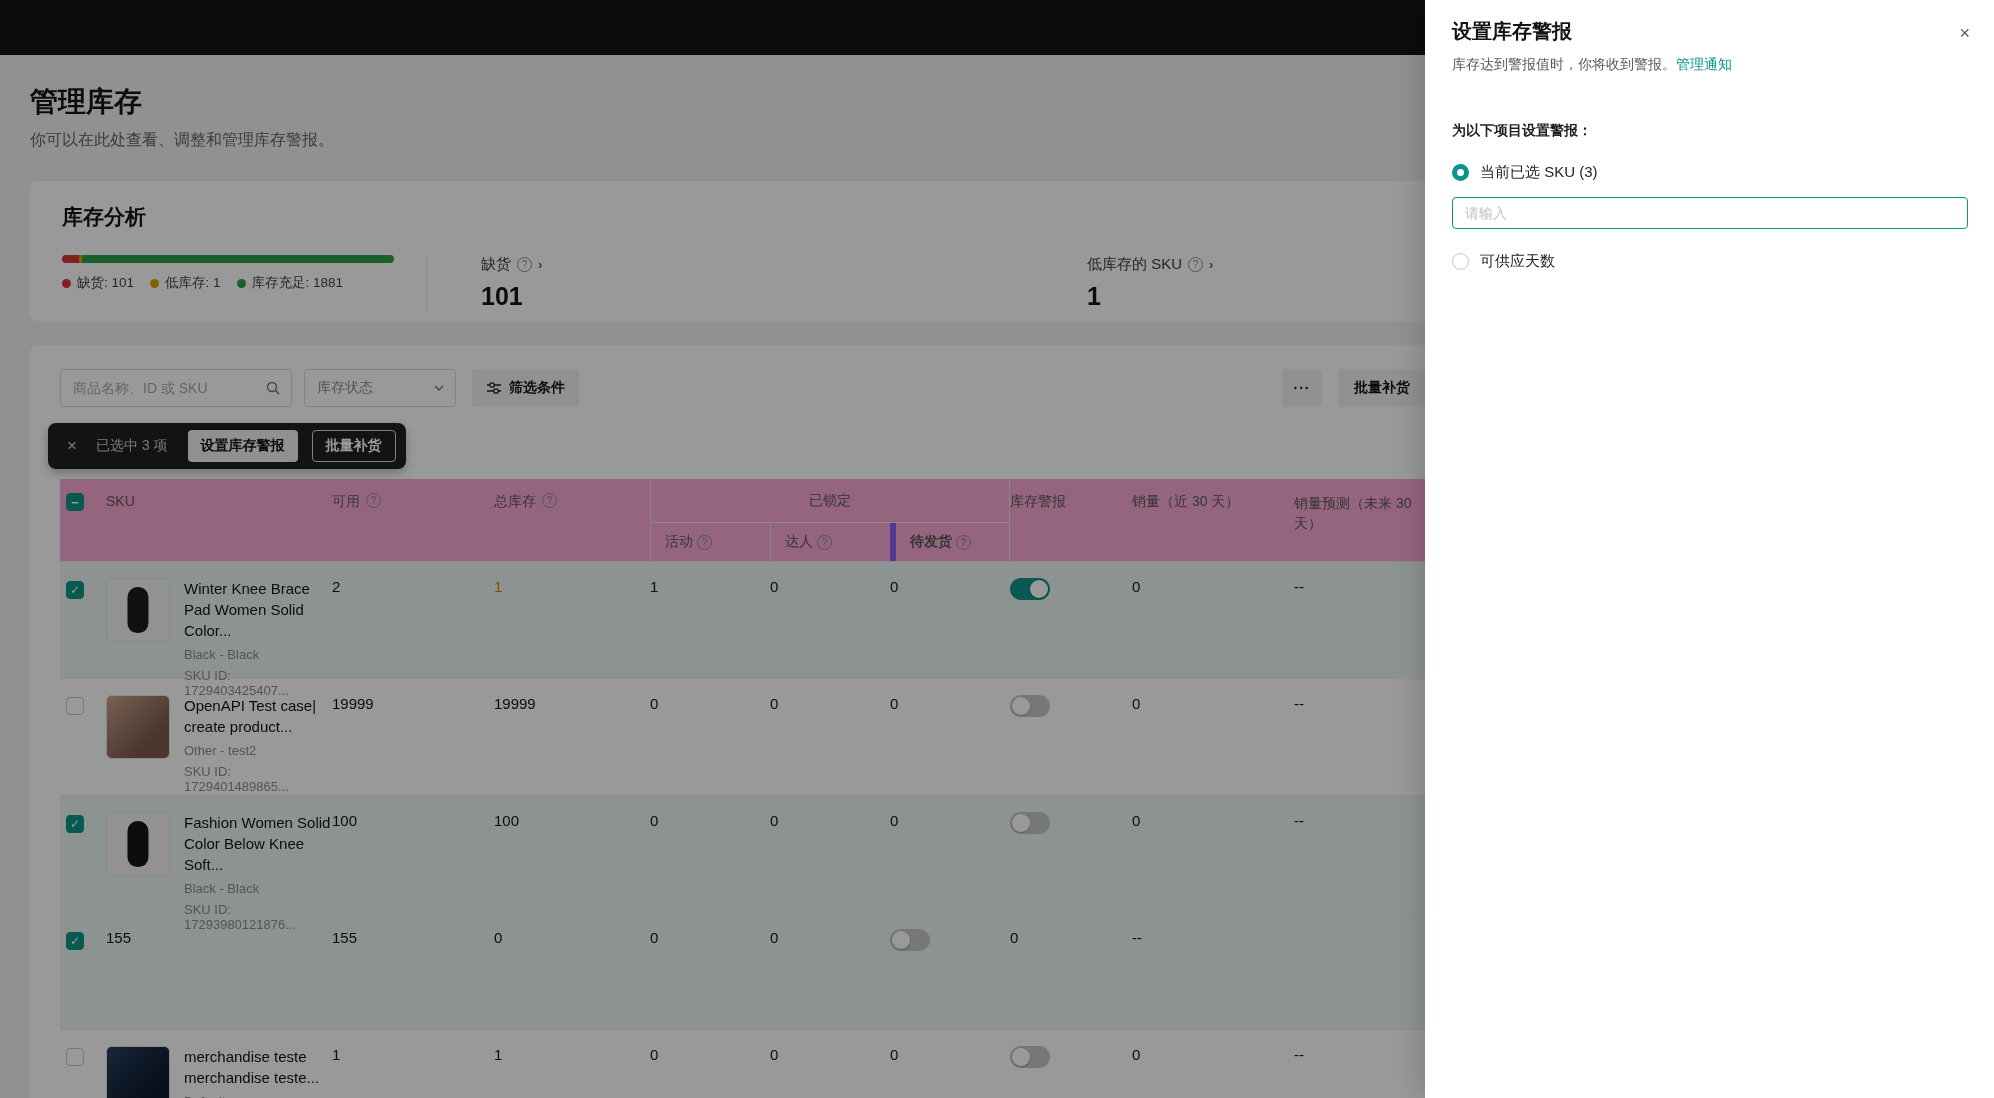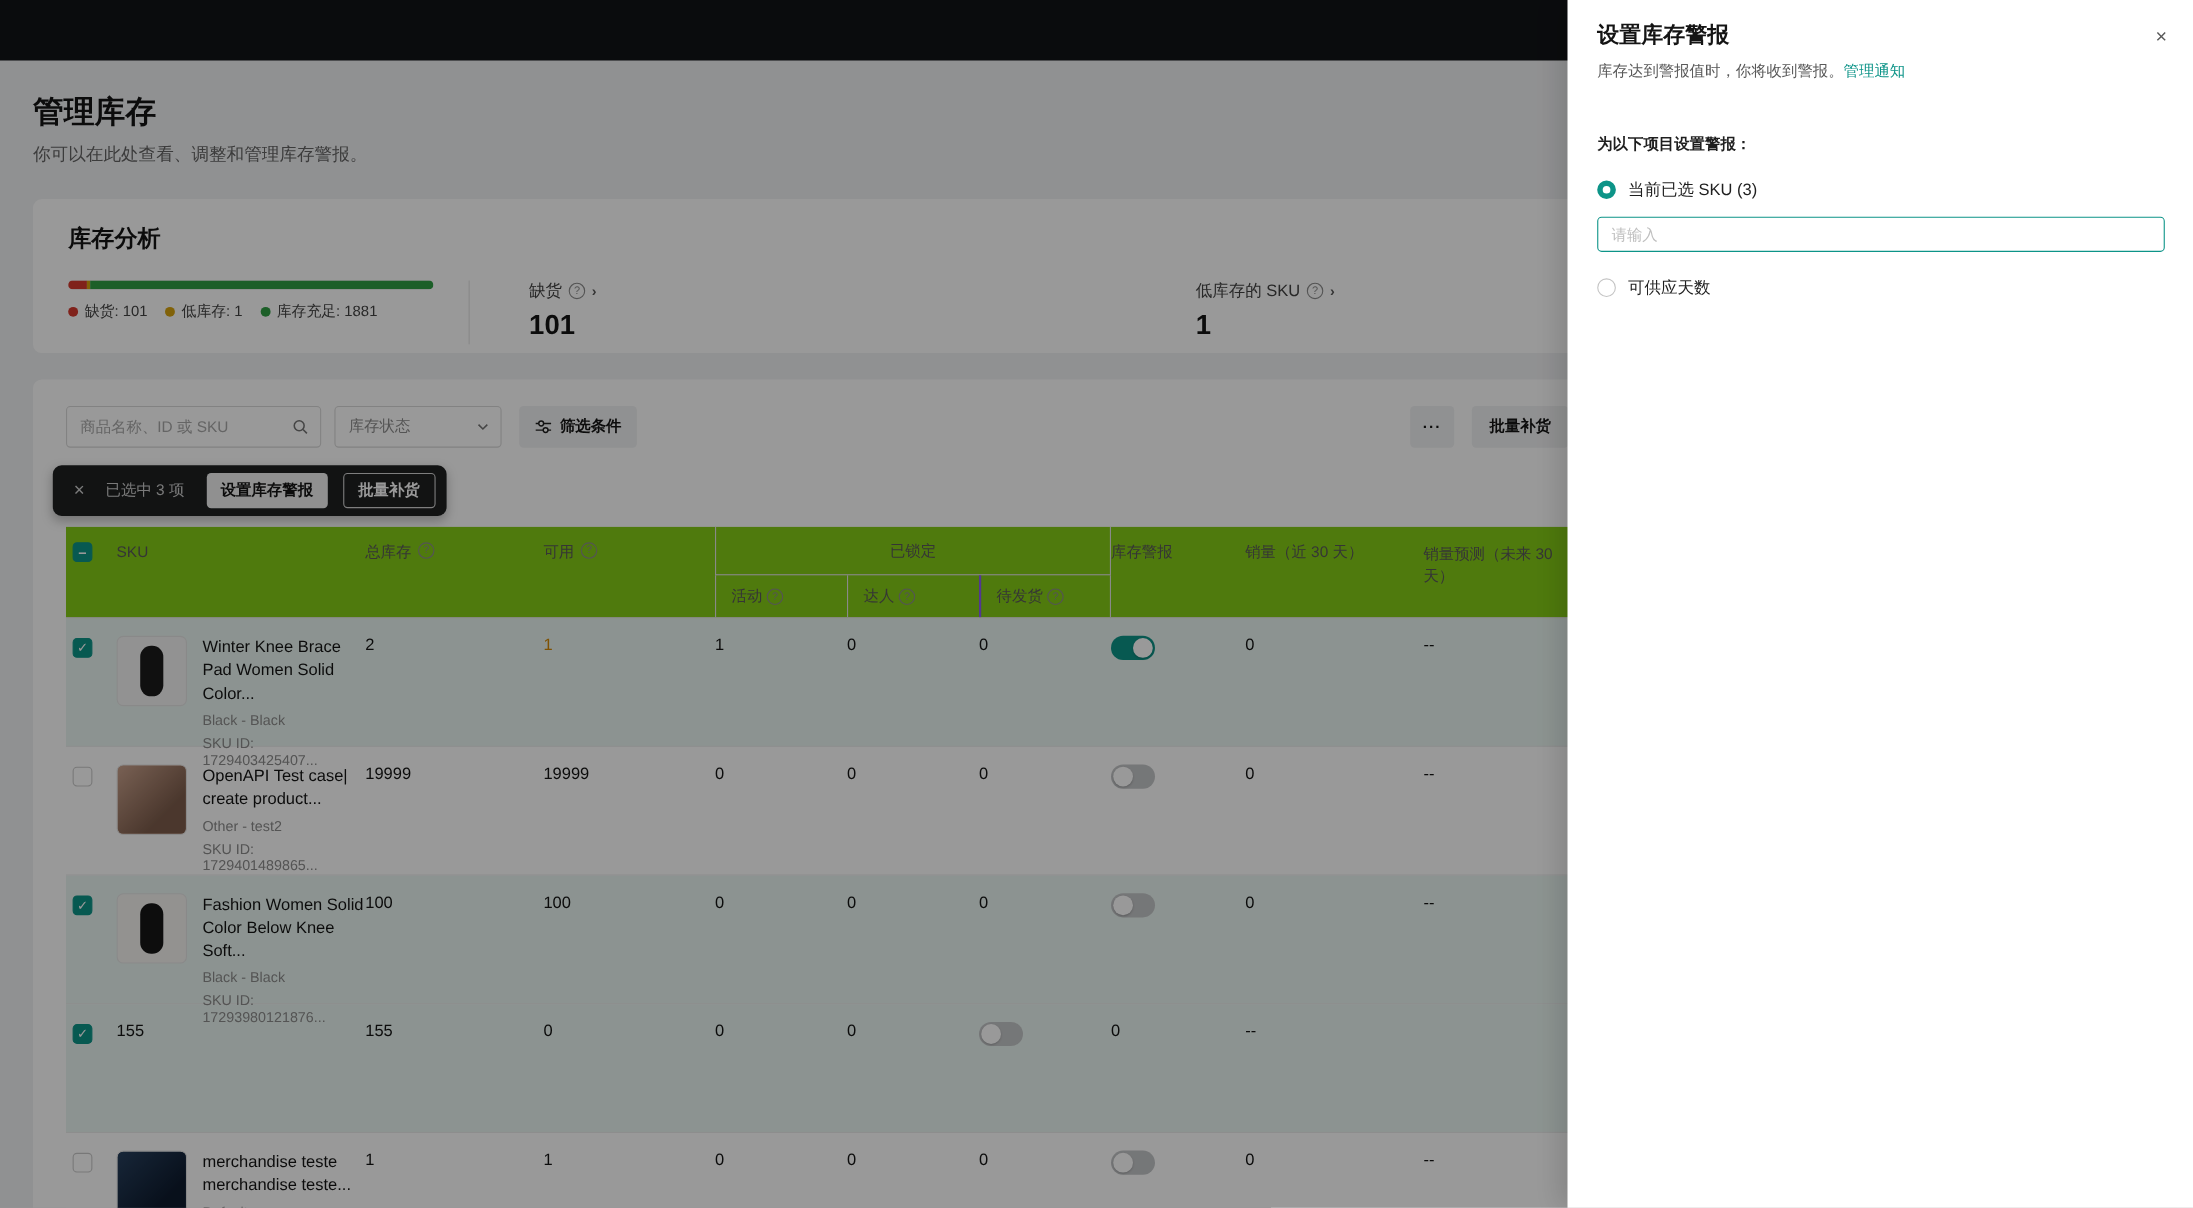--- a/index.html
+++ b/index.html
@@ -57,29 +57,29 @@
     display:flex; align-items:center; padding:0 10px 0 14px; gap:14px; box-shadow:0 4px 10px rgba(0,0,0,0.25); }
   .sel-close { color:#cfcfcf; font-size:17px; width:20px; text-align:center; cursor:pointer; }
   .sel-text { color:#cbcbcb; font-size:14px; }
   .sel-btn-light { height:32px; border-radius:4px; background:#f0f1f1; color:#141414; border:none;
     font-size:14px; font-weight:600; padding:0 13px; margin-left:6px; cursor:pointer; font-family:inherit; }
   .sel-btn-dark { height:32px; border-radius:4px; background:transparent; color:#fff; border:1px solid rgba(255,255,255,0.8);
     font-size:14px; font-weight:600; padding:0 13px; cursor:pointer; font-family:inherit; }
   
   .tbl { margin-top:8px; }
   .tbl-head { display:grid; grid-template-columns:46px 226px 162px 156px 120px 120px 120px 122px 162px minmax(200px,1fr);
-    grid-template-rows:44px 38px; background:#84cc16; border-bottom:1px solid #e8e8e8; margin-left:30px; font-size:14px; color:#595959; }
+    grid-template-rows:44px 38px; background:#f9a8d4; border-bottom:1px solid #e8e8e8; margin-left:30px; font-size:14px; color:#595959; }
   .th { grid-row:1 / span 2; display:flex; align-items:flex-start; padding-top:14px; gap:6px; }
   .th-cb { padding-left:6px; }
   .th-group { grid-row:1; grid-column:5 / span 3; display:flex; align-items:center; justify-content:center;
     border-left:1px solid #e4e4e4; border-right:1px solid #e4e4e4; border-bottom:1px solid #e4e4e4; padding-top:0; }
   .th-sub { grid-row:2; display:flex; align-items:center; gap:4px; padding-left:14px; }
   .th-sub.first { border-left:1px solid #e4e4e4; }
   .th-sub.mid { border-left:1px solid #e4e4e4; }
-  .th-sub.last { border-left:2px solid #8b5cf6; border-right:1px solid #e4e4e4; }
+  .th-sub.last { border-left:6px solid #8b5cf6; border-right:1px solid #e4e4e4;font-weight:bold; }
   .th-forecast { display:flex; align-items:flex-start; gap:8px; padding-top:14px; }
   .th-forecast .label { width:140px; line-height:20px; }
   .tbl-body { margin-left:30px; }
   .t-row { display:grid; grid-template-columns:46px 226px 162px 156px 120px 120px 120px 122px 162px minmax(200px,1fr);
     height:117px; border-bottom:1px solid #ececec; background:#fff; }
   .t-row.sel { background:#eaf6f2; }
   .td { padding-top:16px; font-size:15px; color:#141414; }
   .td-cb { padding-left:6px; padding-top:18px; }
   .td-sku { display:flex; gap:14px; }
   .prod-img { width:64px; height:64px; border-radius:6px; border:1px solid #e5e5e5; position:relative; overflow:hidden; flex:none; }
@@ -221,25 +221,25 @@
 
       <div class="tbl">
         <div class="tbl-head">
           <div class="th th-cb">
               <span class="cb ind"></span>
             </div>
           <div class="th">
               <span>SKU</span>
             </div>
           <div class="th">
+              <span>可用</span>
+              <span class="help-icon"></span>
+            </div>
+          <div class="th">
               <span>总库存</span>
-              <span class="help-icon"></span>
-            </div>
-          <div class="th">
-              <span>可用</span>
               <span class="help-icon"></span>
             </div>
           <div class="th th-group">
               <span>已锁定</span>
             </div>
           <div class="th-sub first">
               <span>活动</span>
               <span class="help-icon"></span>
             </div>
           <div class="th-sub mid">

